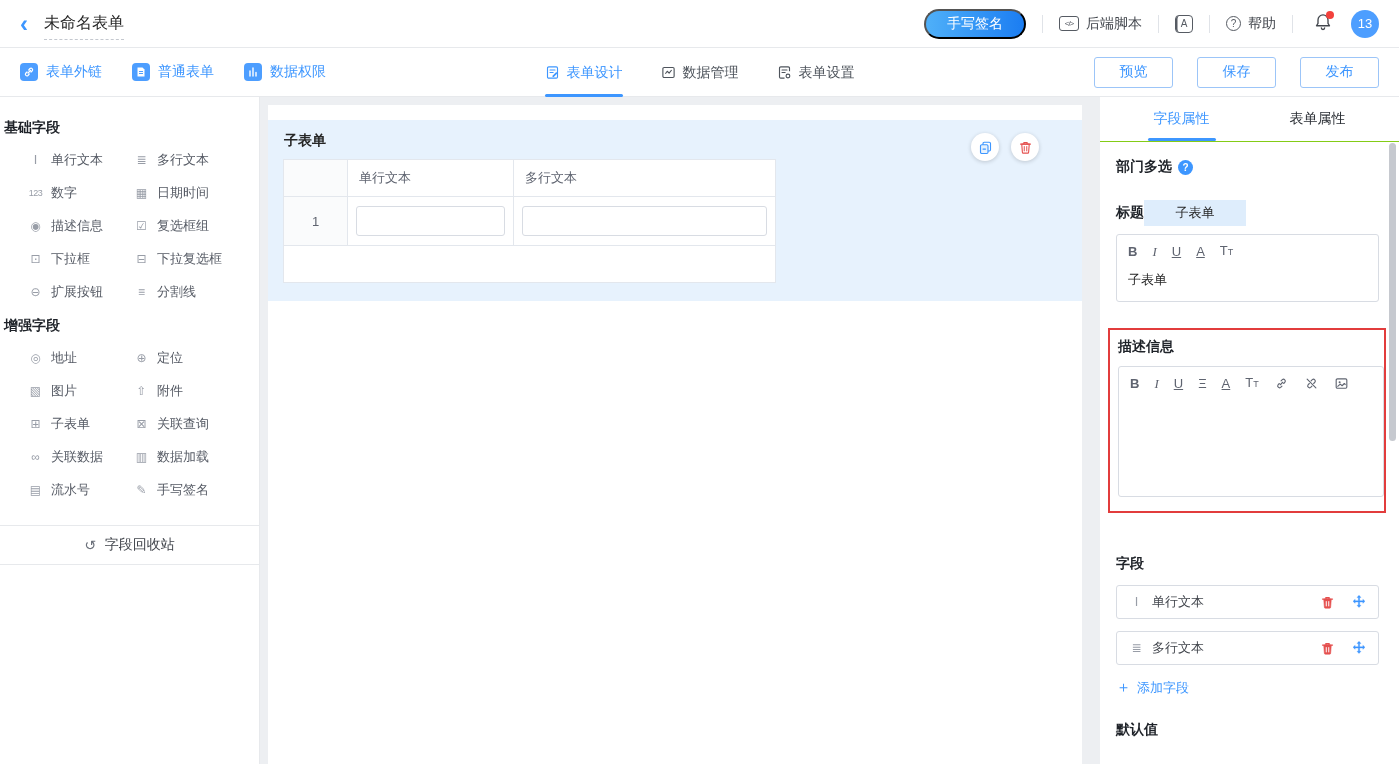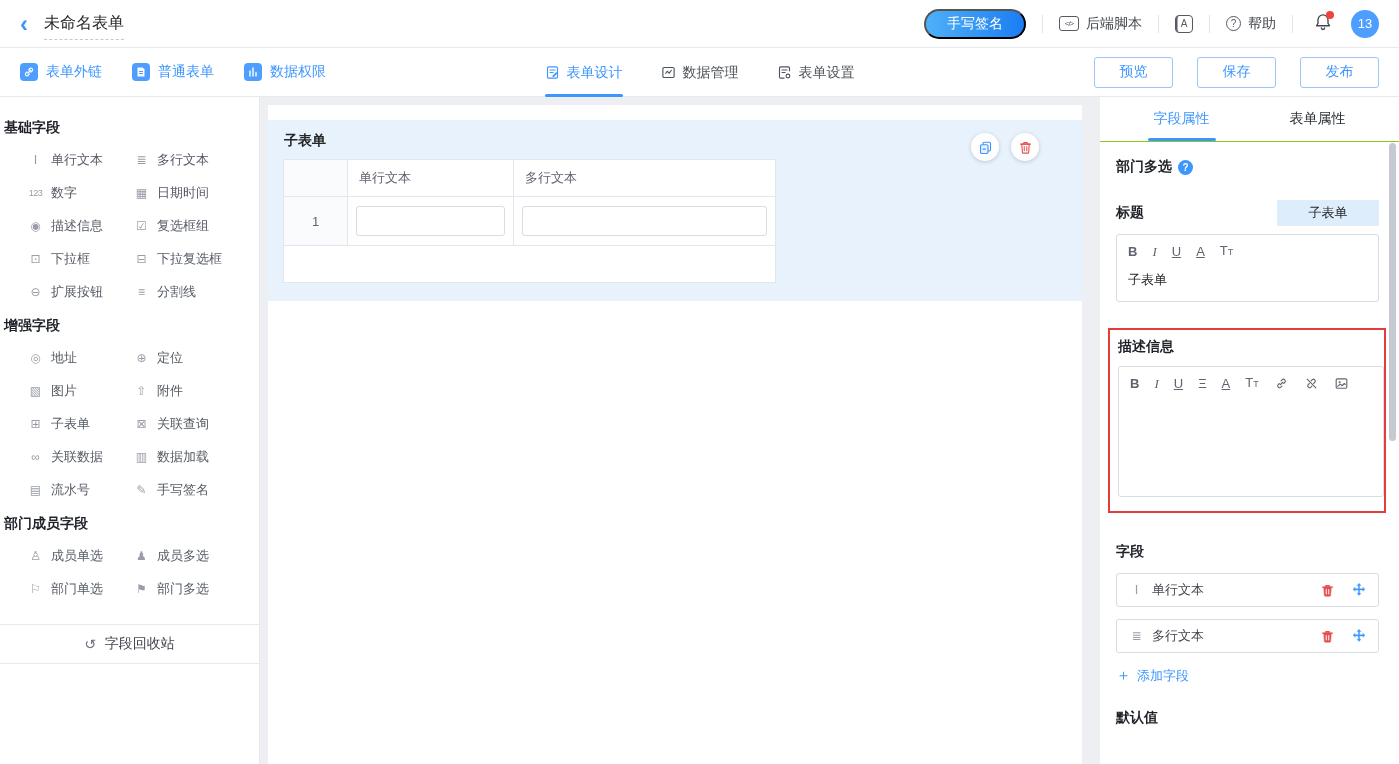--- a/index.html
+++ b/index.html
@@ -59,21 +59,21 @@
   
   .panel{position:absolute;left:1100px;top:97px;right:0;bottom:0;background:#fff}
   .ptabs{height:45px;border-bottom:1px solid #84cc16;display:flex;align-items:center;justify-content:center;gap:80px}
   .ptab{font-size:14px;color:#2A2E34;height:100%;display:flex;align-items:center;position:relative;cursor:pointer}
   .ptab.active{color:#3D96FF}
   .ptab.active::after{content:"";position:absolute;left:-6px;right:-6px;bottom:0;height:3px;border-radius:2px;background:#3D96FF}
   .pbody{padding:16px 20px 0 16px;height:622px;overflow:hidden;position:relative}
   .plabel{font-size:14px;font-weight:bold;color:#1F2329;display:flex;align-items:center;gap:6px}
   .bluedot{width:15px;height:15px;border-radius:50%;background:#3D96FF;color:#fff;font-size:10px;display:flex;align-items:center;justify-content:center;cursor:pointer}
   .pinput{margin-top:10px;width:100%;height:34px;border:1px solid #D8DCE3;border-radius:3px;font-size:13px;color:#42464D;padding:0 10px;font-family:"Liberation Sans",sans-serif}
-  .titlerow{margin-top:24px;display:flex;align-items:center;justify-content:space-between}
+  .titlerow{margin-top:24px;display:flex;align-items:center;}
   .chip{width:102px;height:26px;background:#DEEDFC;color:#262626;font-size:13px;display:flex;align-items:center;justify-content:center;cursor:pointer}
   .editor{margin-top:8px;border:1px solid #D8DCE3;border-radius:3px;background:#fff}
   .etoolbar{display:flex;align-items:center;gap:15px;padding:8px 11px 4px 11px}
   .ebtn{font-size:13px;color:#5F6470;cursor:pointer;line-height:15px}
   .ebtn.b{font-weight:bold}
   .ebtn.i{font-style:italic;font-family:"Liberation Serif",serif}
   .ebtn.u,.ebtn.a{text-decoration:underline}
   .ebtn.t::after{content:"T";font-size:9px}
   .econtent{font-size:13px;color:#262626;padding:7px 11px 12px 11px;min-height:34px}
   .redbox{margin:26px -7px 0 -8px;border:2px solid #E23C3C;padding:8px 0 14px 8px}
@@ -267,41 +267,20 @@
           <span class="ficon">▤</span>
           <span>流水号</span>
         </span>
       <span class="fitem">
           <span class="ficon">✎</span>
           <span>手写签名</span>
         </span>
     </div>
   </div>
 
-  <div>
-    <div class="sec-title">部门成员字段</div>
-    <div class="fgrid">
-      <span class="fitem">
-          <span class="ficon">♙</span>
-          <span>成员单选</span>
-        </span>
-      <span class="fitem">
-          <span class="ficon">♟</span>
-          <span>成员多选</span>
-        </span>
-      <span class="fitem">
-          <span class="ficon">⚐</span>
-          <span>部门单选</span>
-        </span>
-      <span class="fitem">
-          <span class="ficon">⚑</span>
-          <span>部门多选</span>
-        </span>
-    </div>
-  </div>
 
   <div class="recycle">
     <span class="ficon">↺</span>
     <span>字段回收站</span>
   </div>
 </div>
 
 <div class="canvas">
   <div class="widget">
     <div class="widget-title">子表单</div>
@@ -398,21 +377,21 @@
                 <rect x="3.5" y="4.5" width="17" height="15" rx="2" fill="none" stroke="#5F6470" stroke-width="1.8"></rect>
                 <circle cx="9" cy="10" r="1.6" fill="#5F6470"></circle>
                 <path d="M5.5 17l4.5-4 3 2.6 3.5-3.6 2 2" fill="none" stroke="#5F6470" stroke-width="1.8" stroke-linejoin="round"></path>
               </svg>
           </span>
         </div>
         <div class="econtent"></div>
       </div>
     </div>
 
-    <div class="plabel" style="margin-top:30px">字段</div>
+    <div class="plabel" style="margin-top:42px">字段</div>
 
     <div class="fieldcard">
       <span class="ficon">Ⅰ</span>
       <span class="nm">单行文本</span>
       <span class="spacer"></span>
       <span class="iconbtn">
         <svg width="15" height="15" viewBox="0 0 24 24">
             <path d="M4 6.5h16M9.5 6V4h5v2" fill="none" stroke="#E5504F" stroke-width="2" stroke-linecap="round"></path>
             <path d="M6 6.5h12l-1 13a1.5 1.5 0 0 1-1.5 1.5h-7A1.5 1.5 0 0 1 7 19.5z" fill="#E5504F" stroke="#E5504F" stroke-width="1"></path>
             <path d="M10 10.5v7M14 10.5v7" stroke="#fff" stroke-width="1.6" stroke-linecap="round"></path>

